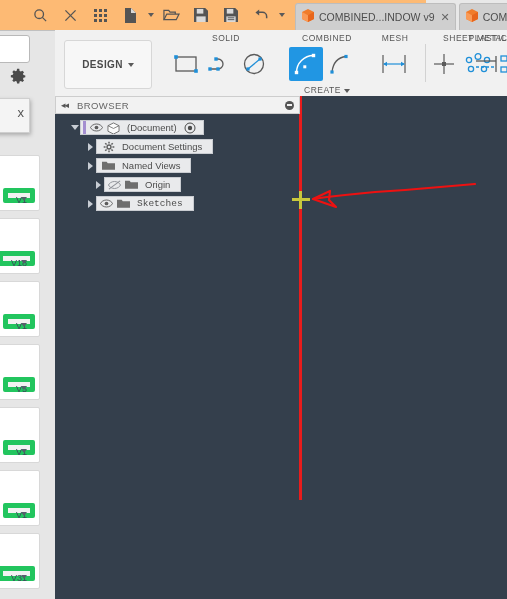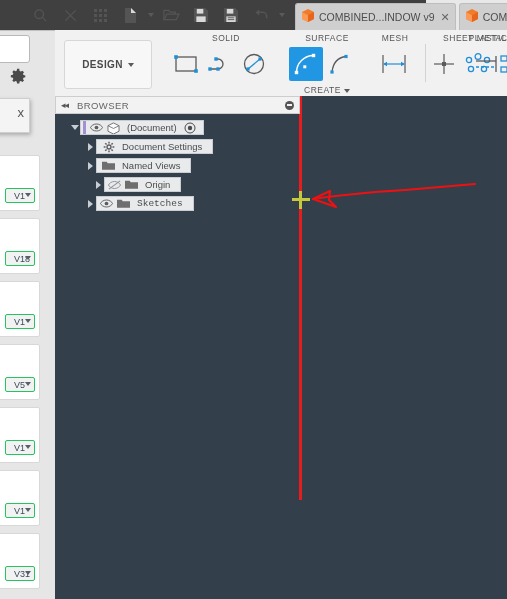--- a/index.html
+++ b/index.html
@@ -12,26 +12,26 @@
 
   
   .bg-window{position:absolute;left:0;top:0;width:55px;height:599px;background:#e6e6e6;}
   .bg-searchbox{position:absolute;left:-18px;top:35px;width:46px;height:26px;border:1px solid #b9b9b9;background:#fff;border-radius:3px;}
   .bg-gear{position:absolute;left:8px;top:68px;width:20px;height:20px;color:#4a4a4a;font-size:17px;line-height:20px;text-align:center;}
   .bg-closebar{position:absolute;left:-22px;top:98px;width:50px;height:33px;background:#f4f4f4;border:1px solid #cfcfcf;box-shadow:1px 2px 4px rgba(0,0,0,.25);}
   .bg-closebar .lnk{position:absolute;left:4px;top:9px;font-size:11px;color:#2b6ca3;text-decoration:underline;}
   .bg-closebar .xbtn{position:absolute;right:5px;top:6px;font-size:13px;color:#555;}
 
   .vercard{position:absolute;left:-40px;width:80px;background:#fff;border:1px solid #d8d8d8;border-radius:2px;box-sizing:border-box;}
-  .vercard .vsel{position:absolute;right:4px;bottom:7px;height:15px;min-width:30px;border:1px solid #22c55e;background:#f2f2f2;border-radius:2px;
+  .vercard .vsel{position:absolute;right:4px;bottom:7px;height:15px;min-width:30px;border:5px solid #22c55e;background:#f2f2f2;border-radius:2px;
       font-size:9px;color:#3a4a5a;line-height:15px;padding:0 3px 0 8px;box-sizing:border-box;text-align:left;white-space:nowrap;}
   .vercard .vsel .car{position:absolute;right:3px;top:4px;border-left:3px solid transparent;border-right:3px solid transparent;border-top:4px solid #55606c;}
 
   
-  .topbar{position:absolute;left:0;top:0;width:426px;height:30px;background:#404040;border-bottom:1px solid #c0c0c0;}
+  .topbar{position:absolute;left:0;top:0;width:426px;height:30px;background:#fdba74;border-bottom:1px solid #c0c0c0;}
   .tb-icons{position:absolute;left:25px;top:0;height:30px;display:flex;align-items:center;gap:0;}
   .tbi{width:30px;height:30px;display:flex;align-items:center;justify-content:center;color:#545454;}
   .tbi svg{display:block;}
   .tbcar{width:11px;height:30px;display:flex;align-items:center;justify-content:center;}
   .tbcar i{display:block;width:0;height:0;border-left:3px solid transparent;border-right:3px solid transparent;border-top:4px solid #5a5a5a;font-style:normal;}
   .cloud-dot{width:15px;height:15px;border-radius:50%;background:#22a7e0;display:flex;align-items:center;justify-content:center;}
 
   .tabs{position:absolute;left:295px;top:0;height:30px;display:flex;align-items:flex-end;}
   .tab{height:27px;display:flex;align-items:center;background:#cfcfcf;border:1px solid #bdbdbd;border-bottom:none;border-radius:3px 3px 0 0;padding:0 5px 0 6px;margin-right:3px;box-sizing:border-box;}
   .tab .cube{margin-right:5px;}
@@ -273,21 +273,21 @@
             <circle cx="13" cy="12" r="9.5" fill="none" stroke="#5a5a5a" stroke-width="1.3"></circle>
             <line x1="7" y1="17" x2="19" y2="7" stroke="#1f8fd8" stroke-width="1.3"></line>
             <rect x="5.4" y="15.4" width="3.2" height="3.2" fill="#1f8fd8"></rect>
             <rect x="17.4" y="5.4" width="3.2" height="3.2" fill="#1f8fd8"></rect>
           </svg>
       </div>
     </div>
   </div>
 
   <div class="rgroup" style="left:232px;width:80px;">
-    <div class="rgtitle">SURFACE</div>
+    <div class="rgtitle">COMBINED</div>
     <div class="rgrow" style="left:2px;">
       <div class="rbtn active">
         <svg width="26" height="24" viewBox="0 0 26 24">
             <path fill="none" stroke="#ffffff" stroke-width="1.4" d="M3.5 20.5A17 17 0 0120.5 3.5"></path>
             <rect x="1.8" y="18.8" width="3.4" height="3.4" fill="#fff"></rect>
             <rect x="18.8" y="1.8" width="3.4" height="3.4" fill="#fff"></rect>
             <rect x="10.3" y="13.3" width="3" height="3" fill="#fff"></rect>
           </svg>
       </div>
       <div class="rbtn">

